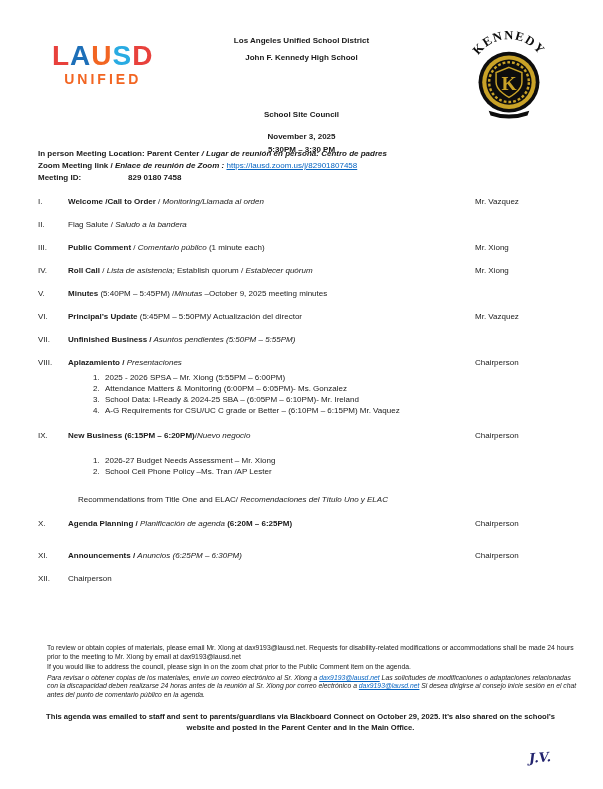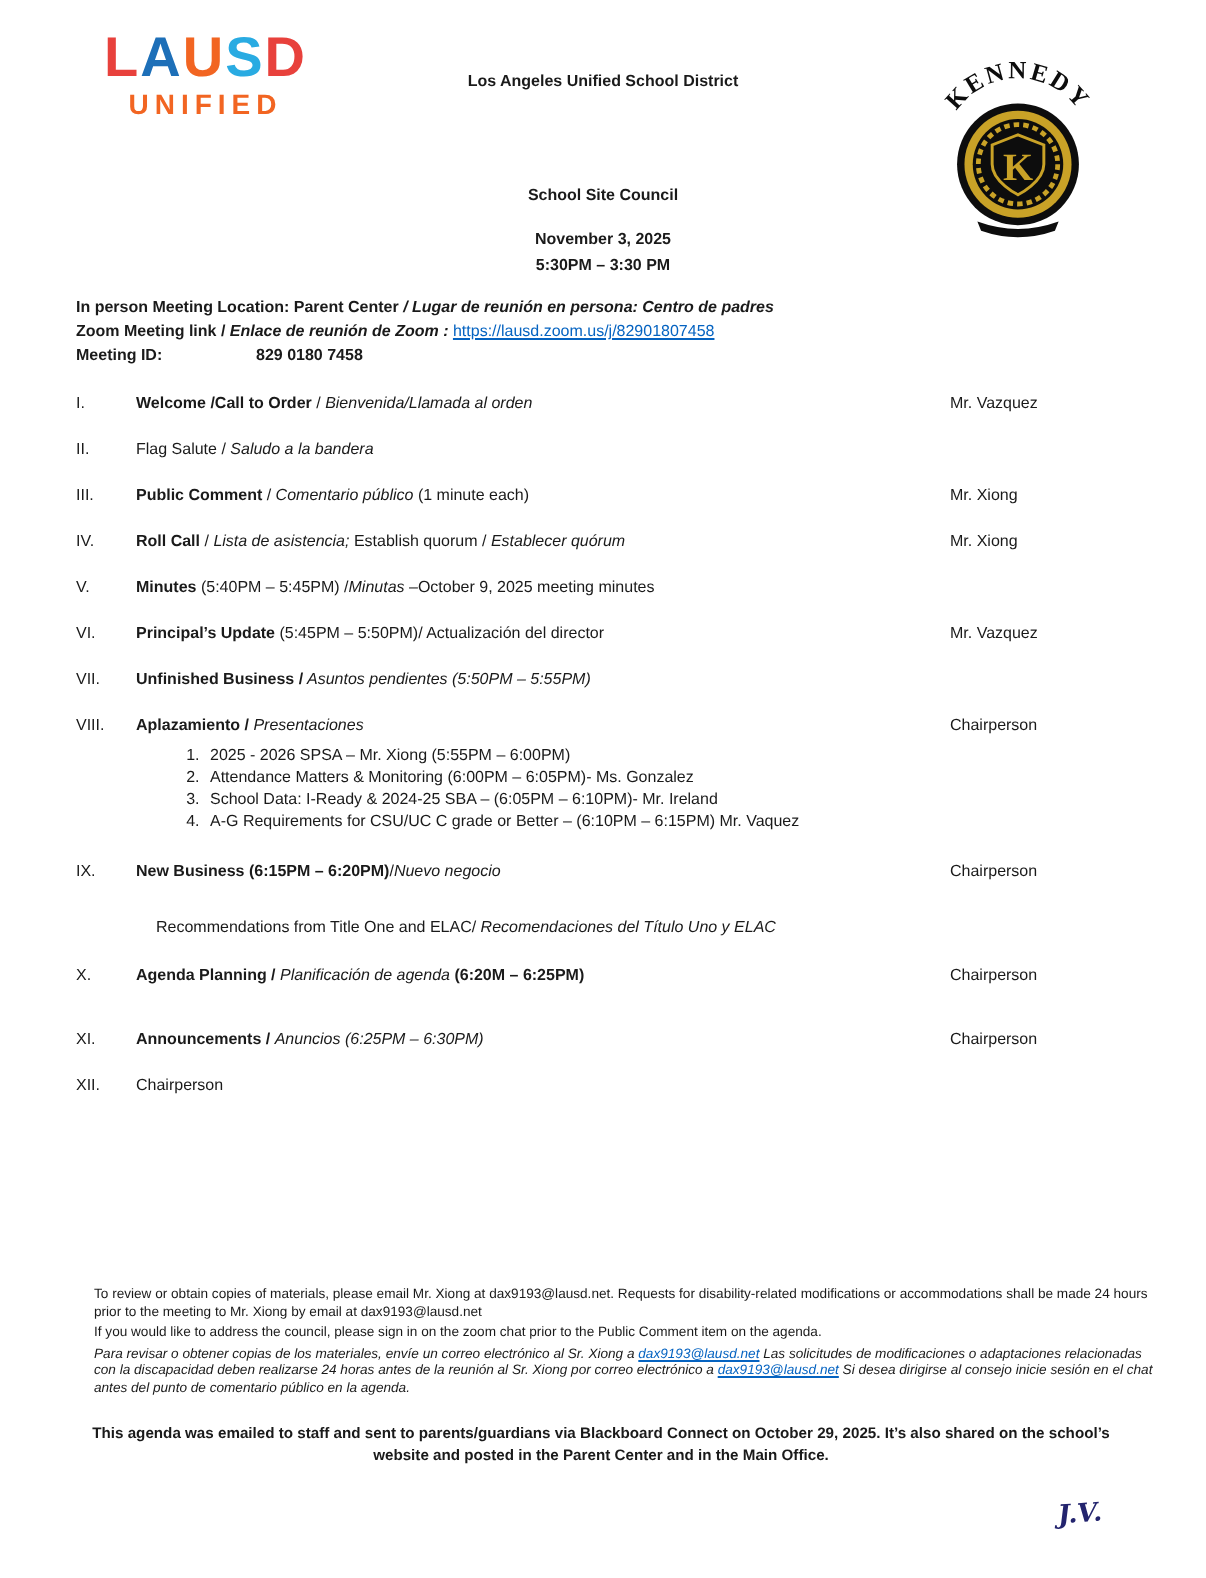--- a/index.html
+++ b/index.html
@@ -7,21 +7,21 @@
   body { font-family:"Liberation Sans", sans-serif; }
   .page {
     position:relative; width:603px; height:789px; background:#ffffff;
     margin:0 auto; overflow:hidden; color:#1a1a1a;
   }
   .b { font-weight:bold; }
   .i { font-style:italic; }
   .link { color:#0563c1; text-decoration:underline; }
 
   
-  .logo { position:absolute; left:52px; top:15px; text-align:center; }
+  .logo { position:absolute; left:52px; top:42px; text-align:center; }
   .logo-letters { font-size:28px; font-weight:800; letter-spacing:1px; line-height:1; }
   .logo-unified { font-size:14px; font-weight:bold; letter-spacing:3px; margin-top:1px; }
 
   
   .hc { position:absolute; top:36px; left:0; width:100%; text-align:center; font-size:8px; font-weight:bold; line-height:9px; }
   .hl1 { margin-bottom:8px; }
   .hl2 { margin-bottom:13px; }
   .hl3 { margin-bottom:13px;margin-top:48px; }
   .hl4 { margin-bottom:9px; }
   .hl5 { margin-bottom:4px; }
@@ -60,20 +60,21 @@
 
 <div class="page">
 
   <div class="logo">
     <div class="logo-letters"><span style="color: rgb(232, 65, 60);">L</span><span style="color: rgb(29, 111, 184);">A</span><span style="color: rgb(242, 101, 34);">U</span><span style="color: rgb(41, 171, 226);">S</span><span style="color: rgb(232, 65, 60);">D</span></div>
     <div class="logo-unified" style="color: rgb(242, 101, 34);">UNIFIED</div>
   </div>
 
   <div class="hc">
     <div class="hl1">Los Angeles Unified School District</div>
+    <div class="hl2">John F. Kennedy High School</div>
     <div class="hl3">School Site Council</div>
     <div class="hl5">November 3, 2025</div>
     <div class="hl6">5:30PM – 3:30 PM</div>
   </div>
 
   <svg class="seal" viewBox="0 0 100 104" aria-hidden="true">
     <defs>
       <path id="sealArc" d="M 12 44 A 40 40 0 0 1 88 44" fill="none"></path>
     </defs>
     <text font-family="Liberation Serif, serif" font-size="13.5" font-weight="bold" fill="#0d0d0d" letter-spacing="1.5">
@@ -97,21 +98,21 @@
     </div>
     <div class="mi-line">
       <span class="b mi-id-label">Meeting ID:</span><span class="b">829 0180 7458</span>
     </div>
   </div>
 
   <div class="agenda">
       <div class="agenda-row">
         <div class="num">I.</div>
         <div class="content">
-          <div class="title"><span class="b">Welcome /Call to Order </span><span> / </span><span class="i">Bienvenida/Llamada al orden</span></div>
+          <div class="title"><span class="b">Welcome /Call to Order </span><span> / </span><span class="i">Monitoring/Llamada al orden</span></div>
         </div>
         <div class="person">Mr. Vazquez</div>
       </div>
       <div class="agenda-row">
         <div class="num">II.</div>
         <div class="content">
           <div class="title"><span>Flag Salute </span><span>/ </span><span class="i">Saludo a la bandera</span></div>
         </div>
         <div class="person"></div>
       </div>
@@ -160,20 +161,24 @@
             <li>School Data:  I-Ready &amp; 2024-25 SBA – (6:05PM – 6:10PM)- Mr. Ireland</li>
             <li>A-G Requirements for CSU/UC  C grade or Better – (6:10PM – 6:15PM) Mr. Vaquez</li>
           </ol>
         </div>
         <div class="person">Chairperson</div>
       </div>
       <div class="agenda-row">
         <div class="num">IX.</div>
         <div class="content">
           <div class="title"><span class="b">New Business</span><span class="b"> (6:15PM – 6:20PM)</span><span>/</span><span class="i">Nuevo negocio</span></div>
+          <ol class="sub-list gap">
+            <li>2026-27 Budget Needs Assessment – Mr. Xiong</li>
+            <li>School Cell Phone Policy –Ms. Tran /AP Lester</li>
+          </ol>
           <div class="note"><span>Recommendations from Title One and ELAC/ </span><span class="i">Recomendaciones del Título Uno y ELAC</span></div>
         </div>
         <div class="person">Chairperson</div>
       </div>
       <div class="agenda-row">
         <div class="num">X.</div>
         <div class="content">
           <div class="title"><span class="b">Agenda Planning / </span><span class="i">Planificación de agenda </span><span class="b">(6:20M – 6:25PM)</span></div>
         </div>
         <div class="person">Chairperson</div>

